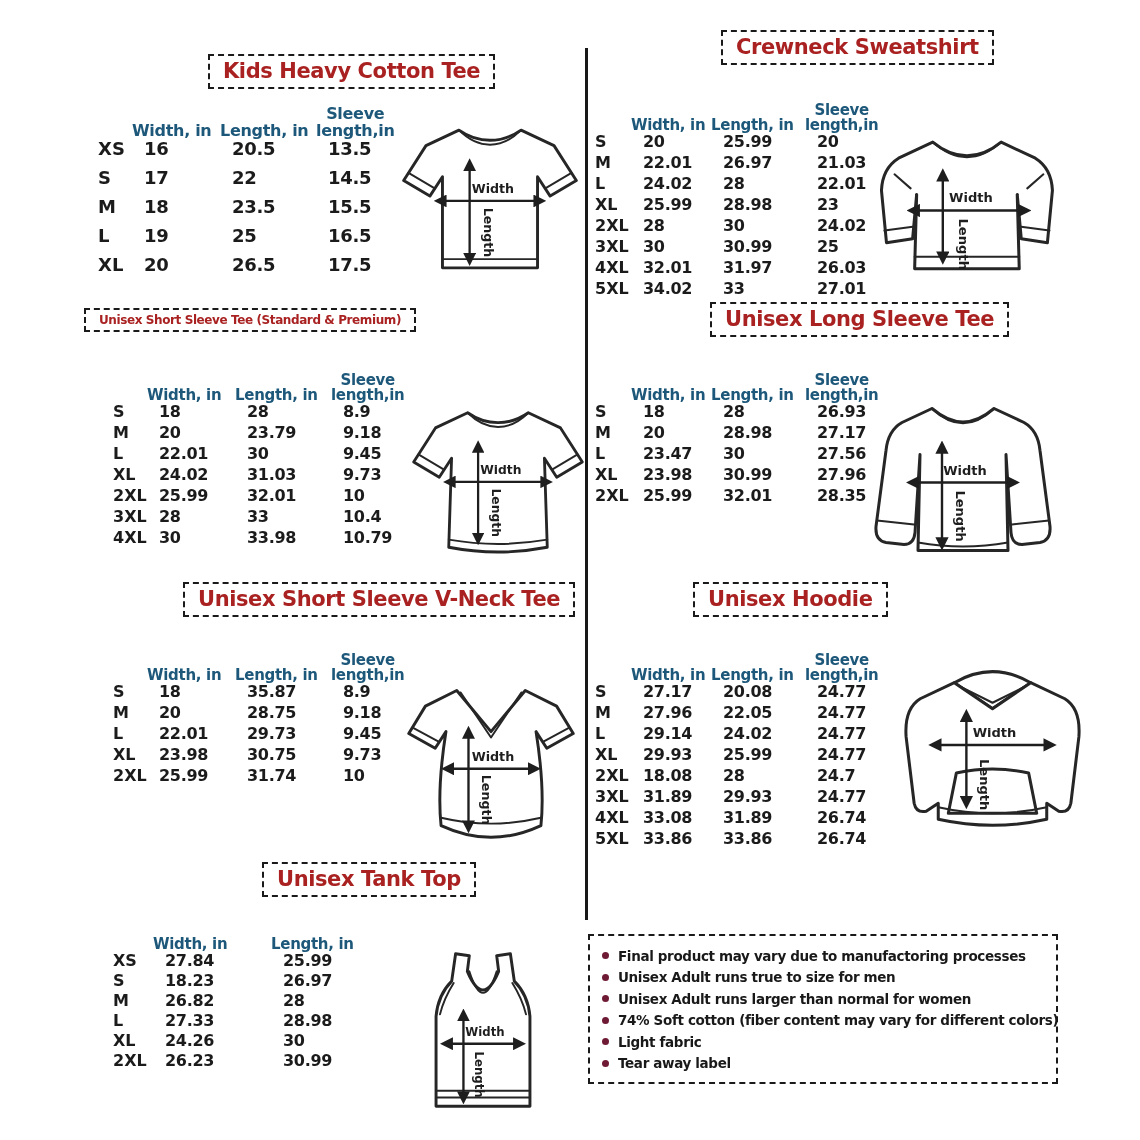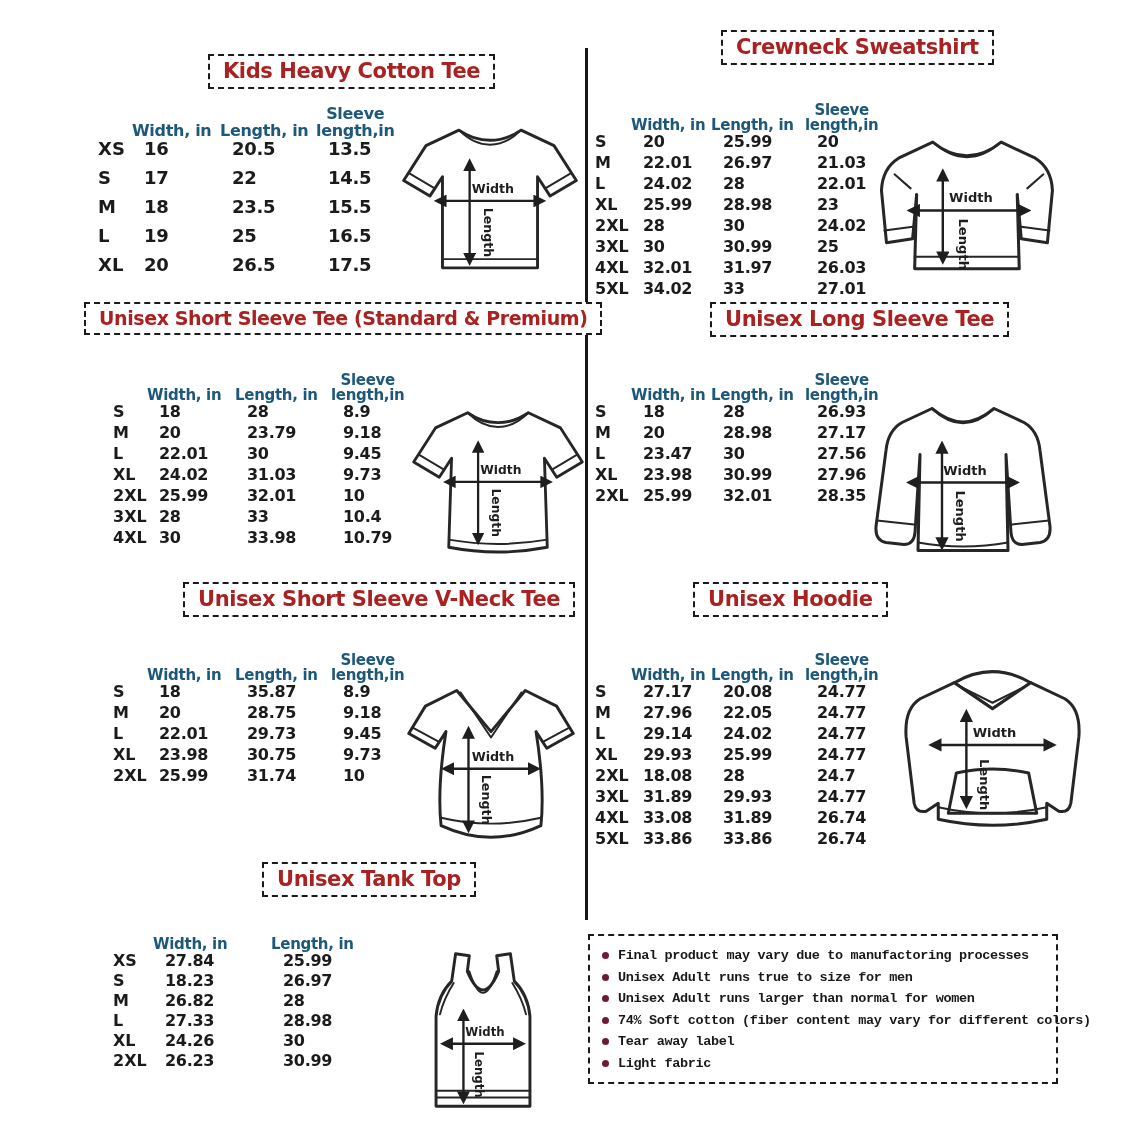--- a/index.html
+++ b/index.html
@@ -13,21 +13,21 @@
   body{width:1140px;height:1140px;font-family:"DejaVu Sans",sans-serif;}
   #canvas{position:relative;width:1140px;height:1140px;background:#fff;overflow:hidden;}
 
   .divider{position:absolute;left:585px;top:48px;width:3px;height:872px;background:#181818;}
 
   .title-box{
     position:absolute;border:2.5px dashed #1a1a1a;background:#fff;
     padding:3px 13px;font-size:21px;font-weight:700;color:var(--title-red);
     white-space:nowrap;letter-spacing:-0.4px;line-height:1.2;
   }
-  .title-sm{font-size:19px;}
+  .title-sm{font-size:12px;margin-top:6px;}
 
   .size-table{position:absolute;display:grid;color:var(--text-dark);font-weight:700;}
   .cols4{grid-template-columns:46px 88px 96px 86px;}
   .cols4r{grid-template-columns:48px 80px 94px 92px;}
   .cols2{grid-template-columns:52px 118px 110px;}
   .t-kids{grid-template-rows:58px;grid-auto-rows:29px;}
   .t-std{grid-template-rows:52px;grid-auto-rows:21px;}
   .t-tank{grid-template-rows:50px;grid-auto-rows:20px;}
 
   .cell{line-height:1.05;}
@@ -44,21 +44,21 @@
 
   .garment{position:absolute;}
   .g{fill:#fff;stroke:#262626;stroke-width:3;stroke-linejoin:round;stroke-linecap:round;}
   .g2{fill:none;stroke:#262626;stroke-width:2;stroke-linejoin:round;stroke-linecap:round;}
   .ar{stroke:#1e1e1e;stroke-width:2.4;fill:none;}
   .lab{font-family:"DejaVu Sans",sans-serif;font-size:13px;font-weight:700;fill:#1e1e1e;}
   .lab-sm{font-size:12px;}
 
   .notes-box{
     position:absolute;left:588px;top:934px;width:470px;box-sizing:border-box;
-    border:2.5px dashed #1a1a1a;background:#fff;padding:9px 12px 8px 12px;font-family:Liberation Mono, monospace;
+    border:2.5px dashed #1a1a1a;background:#fff;padding:9px 12px 8px 12px;
   }
   .note-line{display:flex;align-items:center;height:21.5px;}
   .bullet{width:7px;height:7px;border-radius:50%;background:var(--bullet-maroon);margin-right:9px;flex:none;}
   .note-text{font-size:13.5px;font-weight:700;color:#191919;letter-spacing:-0.35px;white-space:nowrap;}
 </style>
 </head>
 <body>
 
 <div id="canvas">
 
@@ -387,21 +387,21 @@
       <div class="note-line">
         <span class="bullet"></span>
         <span class="note-text">Unisex Adult runs larger than normal for women</span>
       </div>
       <div class="note-line">
         <span class="bullet"></span>
         <span class="note-text">74% Soft cotton (fiber content may vary for different colors)</span>
       </div>
       <div class="note-line">
         <span class="bullet"></span>
+        <span class="note-text">Light fabric</span>
+      </div>
+      <div class="note-line">
+        <span class="bullet"></span>
         <span class="note-text">Tear away label</span>
       </div>
-      <div class="note-line">
-        <span class="bullet"></span>
-        <span class="note-text">Light fabric</span>
-      </div>
     </div>
 
 </div>
 
 </body></html>

